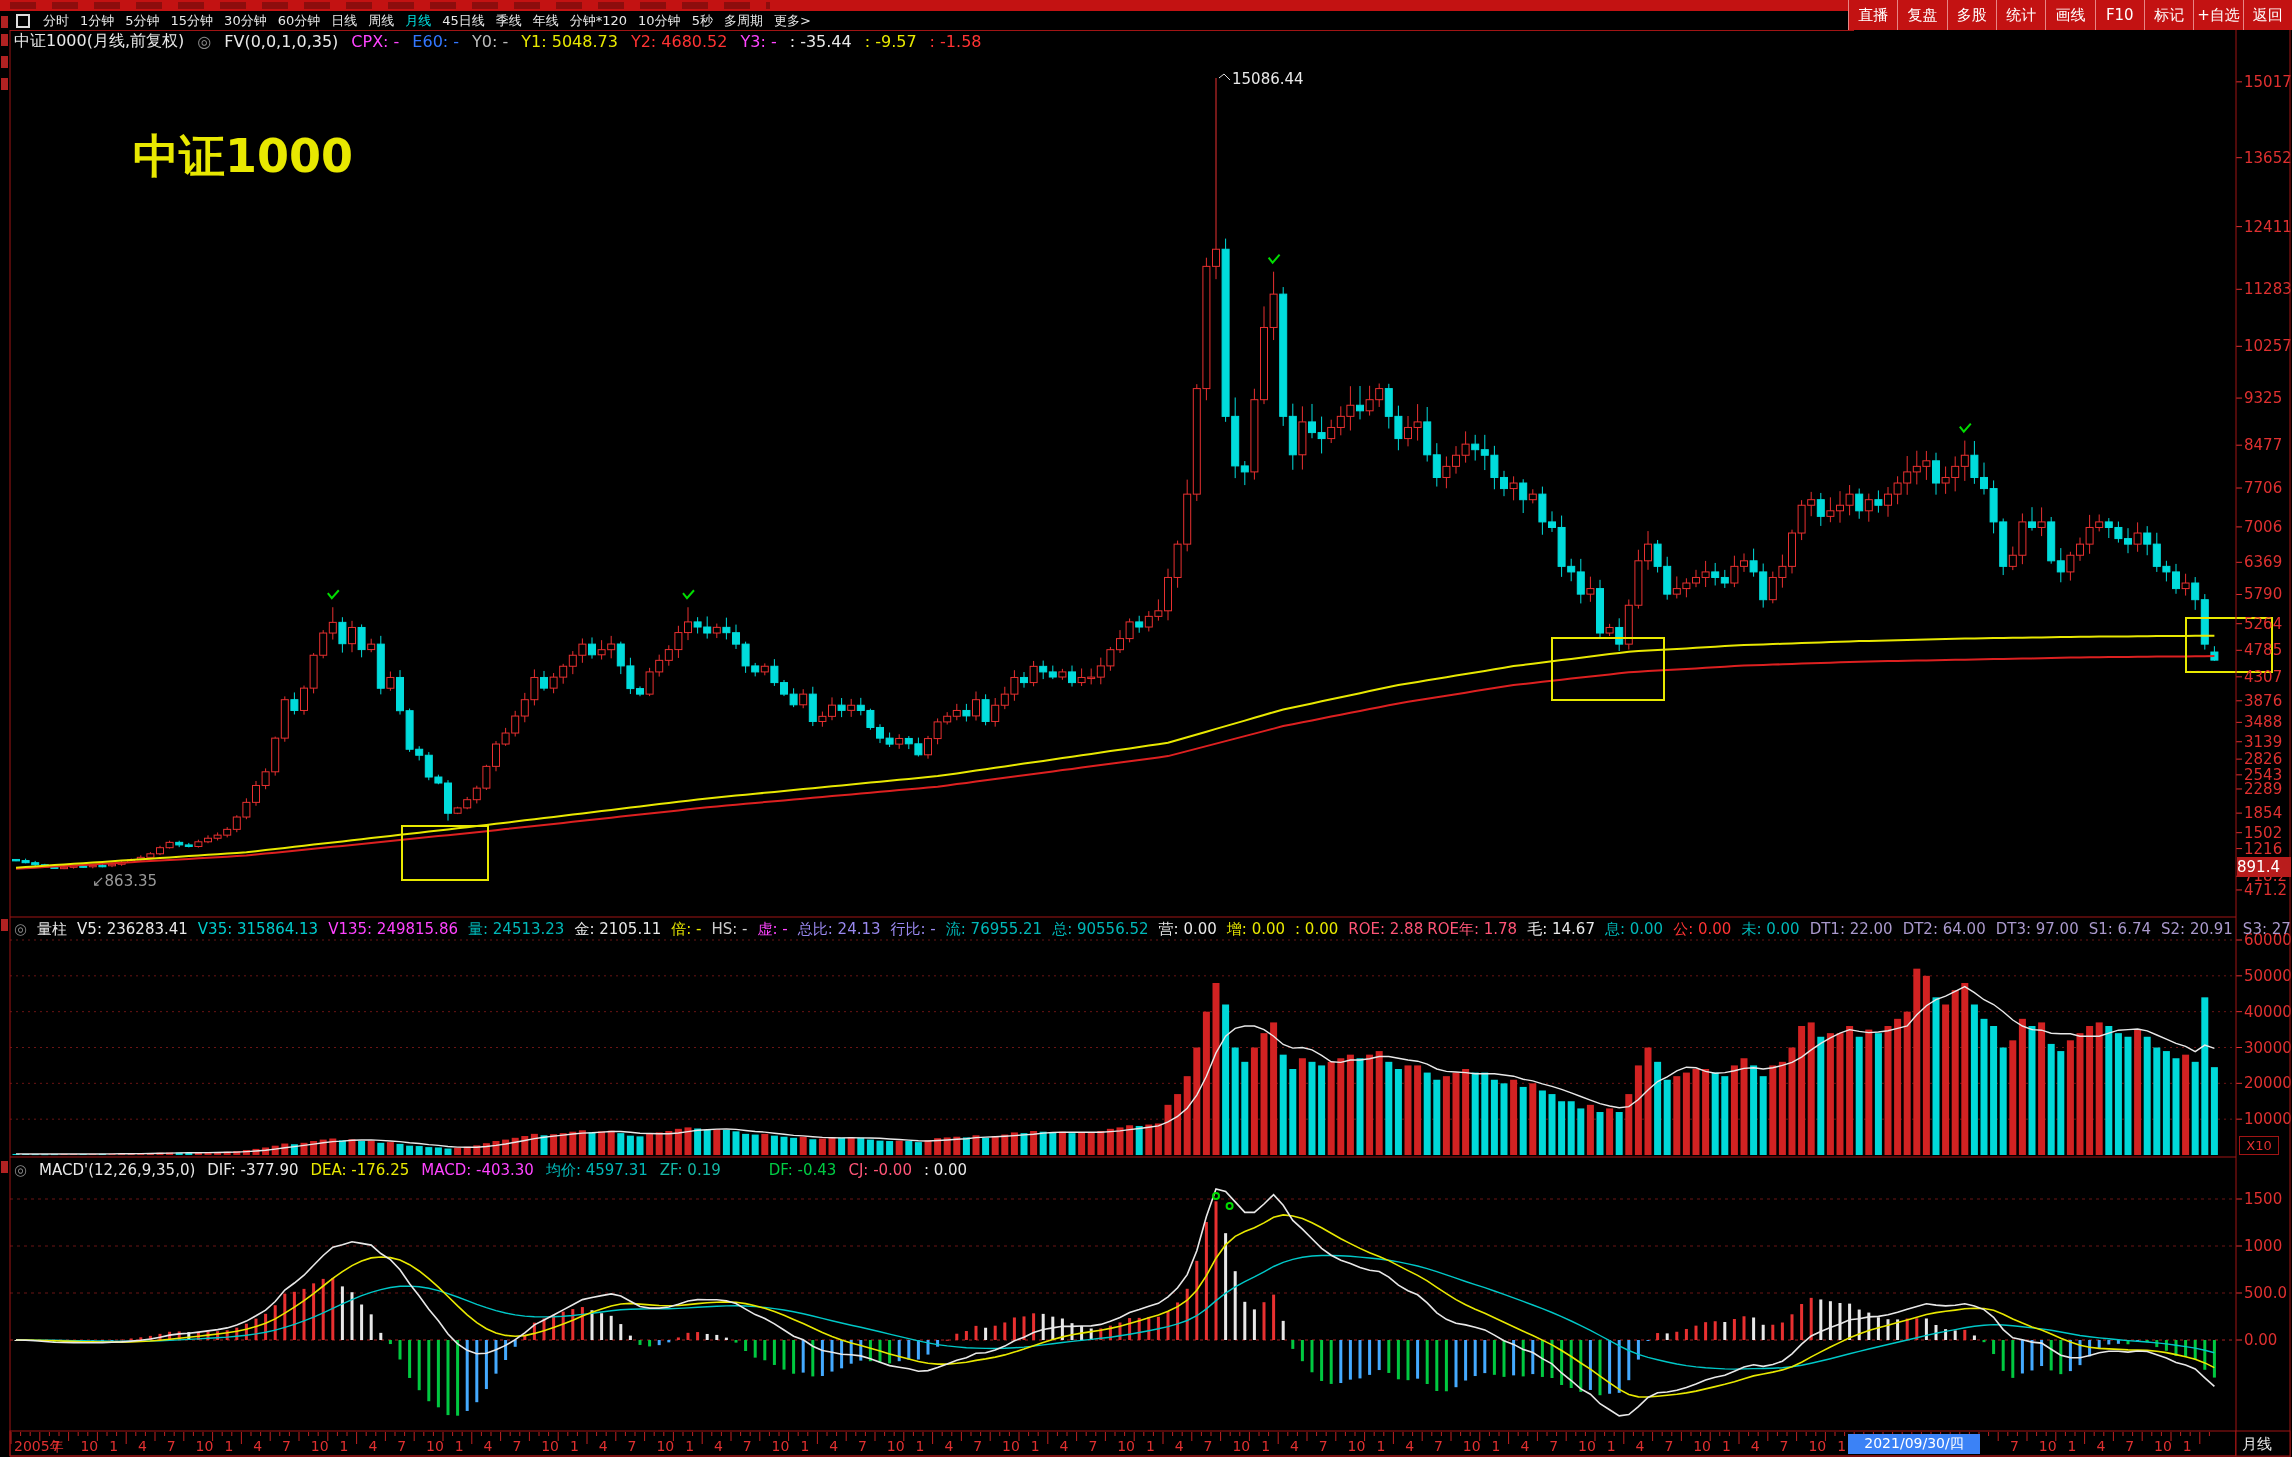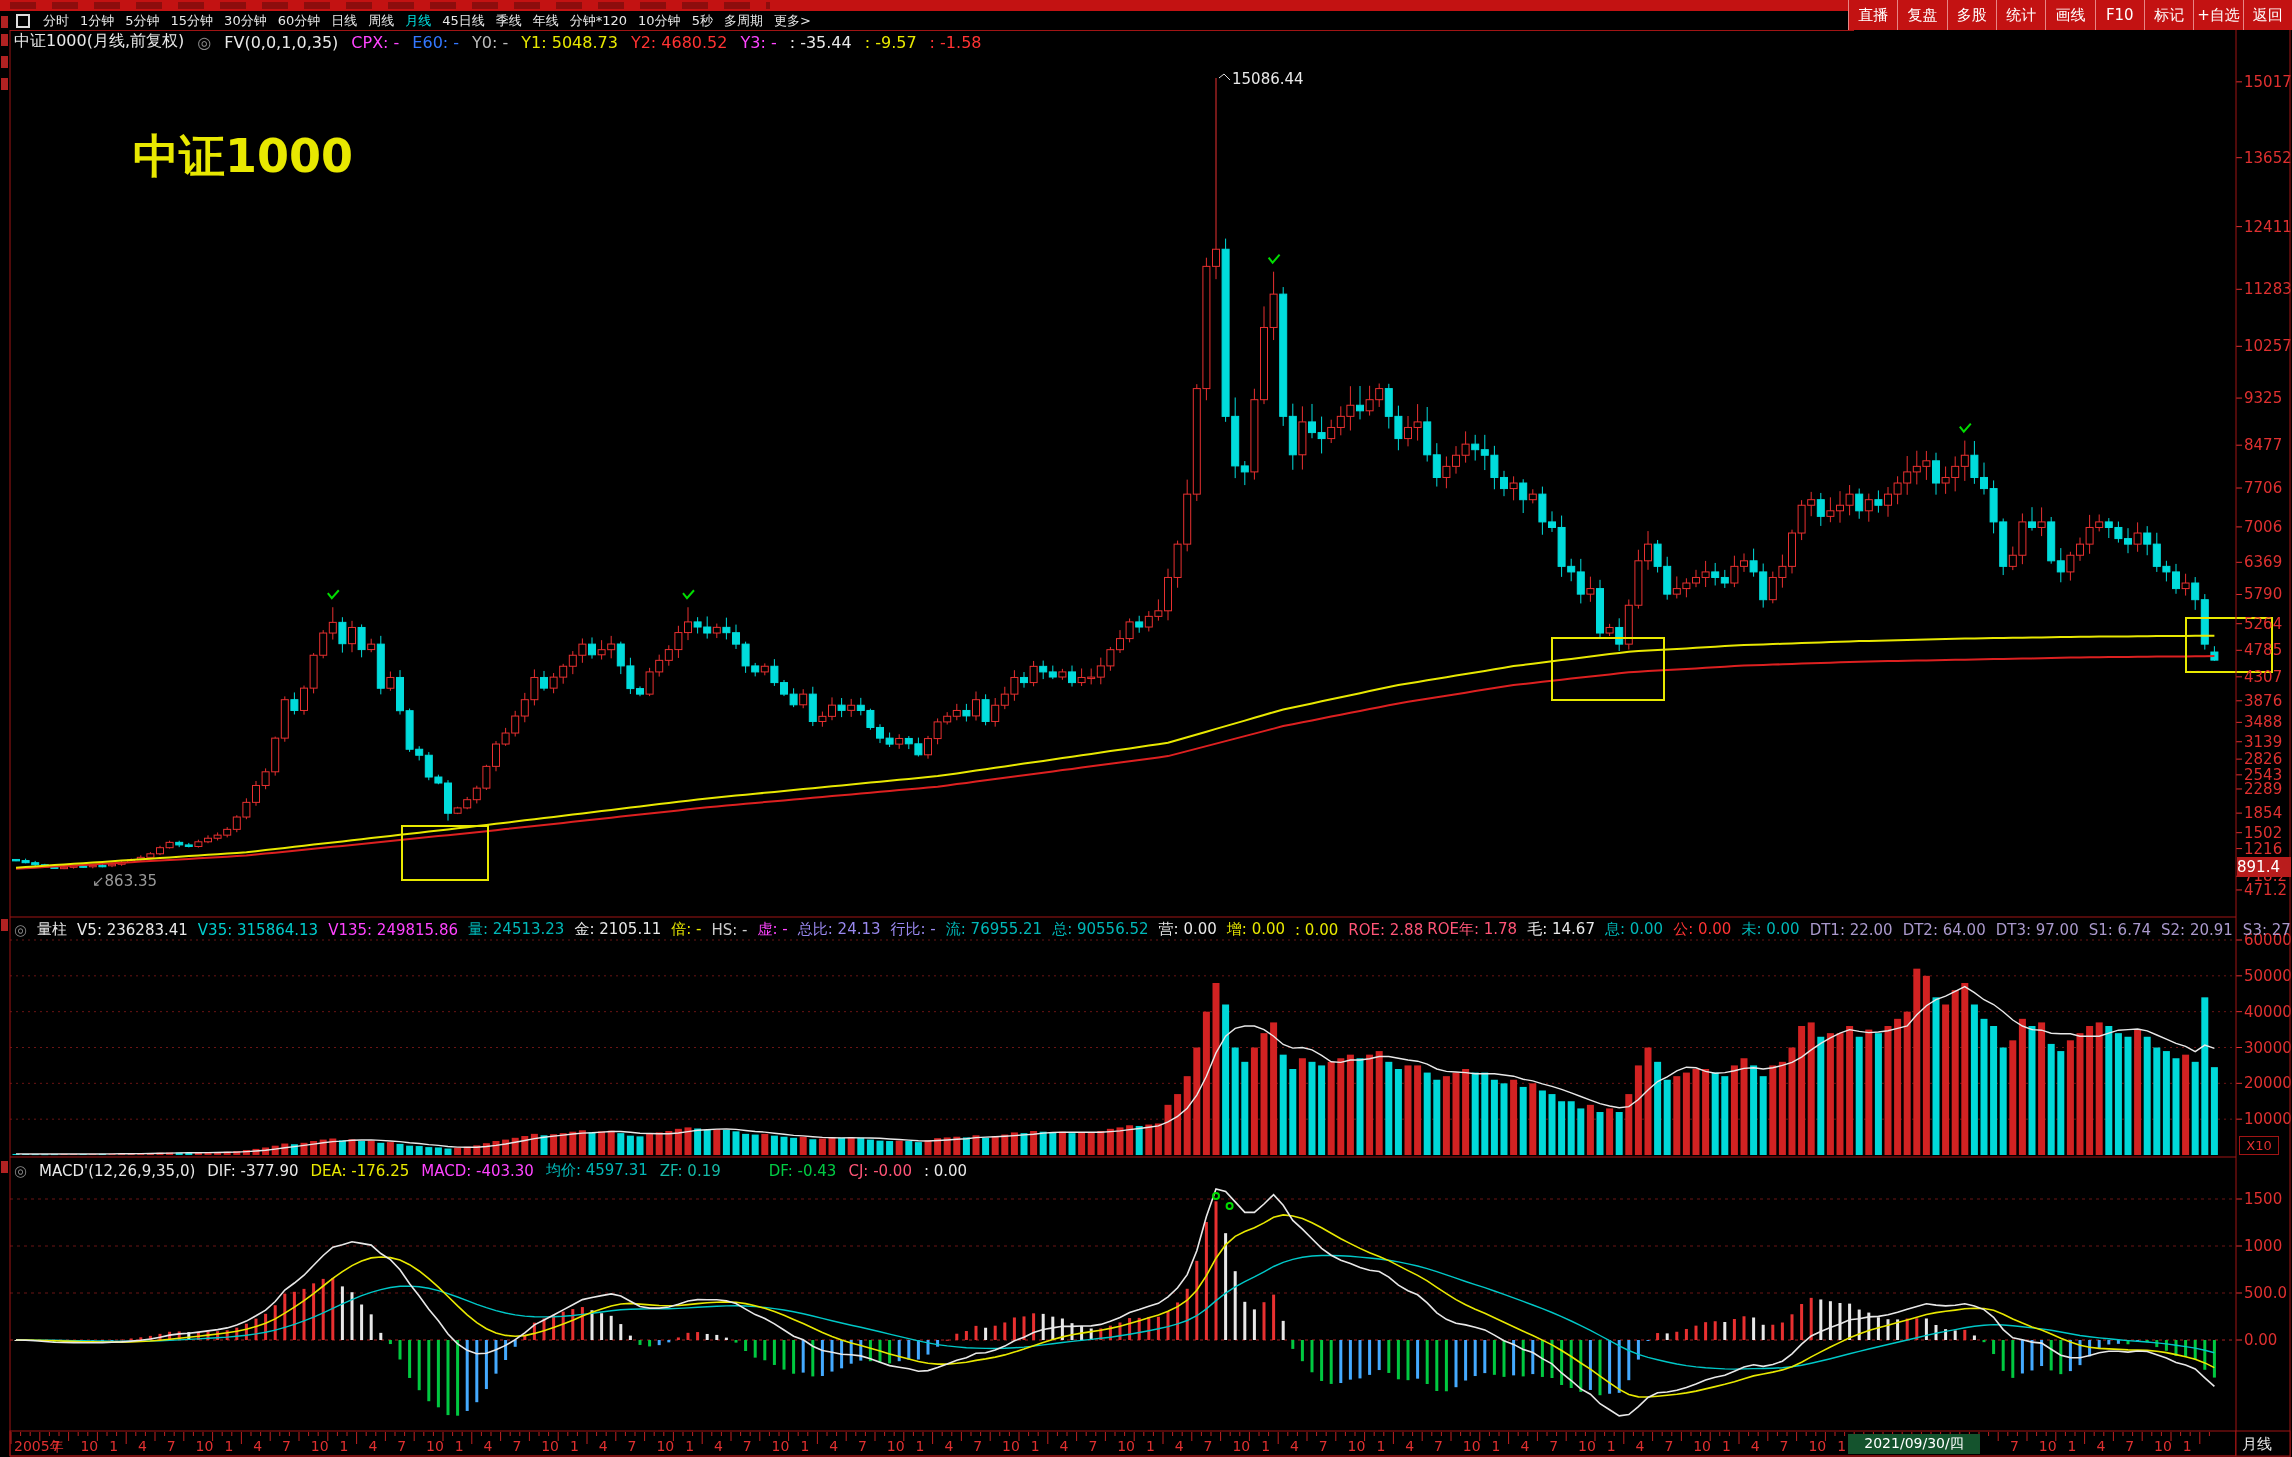--- a/index.html
+++ b/index.html
@@ -10,31 +10,31 @@
   #topbar .ghost{position:absolute;left:10px;top:2px;width:760px;height:7px;
     background:repeating-linear-gradient(90deg,#8d0d0d 0 26px,rgba(0,0,0,0) 26px 42px);}
   #menurow{left:10px;top:11px;width:1838px;height:19px;background:#000;display:flex;align-items:center;
            gap:11px;padding-left:6px;font-size:13px;color:#e8e8e8;border-bottom:1px solid #a01414;}
   #menurow .mi{cursor:default;white-space:nowrap;}
   #menurow .active{color:#00e0e0;}
   .boxicon{display:inline-block;width:10px;height:10px;border:2px solid #ddd;margin-right:2px;}
   #rightbtns{left:1848px;top:0;width:444px;height:30px;background:#c31212;display:flex;}
   #rightbtns .tb{flex:1;display:flex;align-items:center;justify-content:center;color:#fff;
      font-size:15px;border-left:1px solid rgba(255,210,210,.6);white-space:nowrap;}
-  .segrow{display:flex;align-items:flex-end;white-space:nowrap;font-size:16px;}
+  .segrow{display:flex;align-items:center;white-space:nowrap;font-size:16px;}
   #title-row{left:14px;top:31px;height:21px;}
   #date-row{left:14px;top:54px;height:20px;}
   #vol-header{left:14px;top:919px;height:20px;font-size:15px;}
   #macd-header{left:14px;top:1160px;height:20px;font-size:15px;}
   #watermark{left:133px;top:126px;font-size:46px;font-weight:bold;color:#e8e800;}
   #peak-label{left:1232px;top:70px;font-size:15px;color:#e8e8e8;}
   #low-label{left:92px;top:872px;font-size:15px;color:#999;}
   #axis-hl{left:2237px;top:857px;width:54px;height:20px;background:#b91c1c;color:#fff;
            font-size:15px;display:flex;align-items:center;}
-  #date-hl{left:1848px;top:1434px;width:132px;height:20px;background:#14532d;color:#fff;
+  #date-hl{left:1848px;top:1434px;width:132px;height:20px;background:#3b82f6;color:#fff;
            font-size:14px;display:flex;align-items:center;justify-content:center;}
   #x10-label{left:2239px;top:1136px;width:38px;height:17px;border:1px solid #a01414;color:#e03030;
            font-size:13px;display:flex;align-items:center;justify-content:center;}
   #period-label{left:2242px;top:1435px;font-size:15px;color:#e8e8e8;}
   svg text{font-family:"DejaVu Sans",sans-serif;}
 </style>
 </head>
 <body>
 
 <div id="screen">

